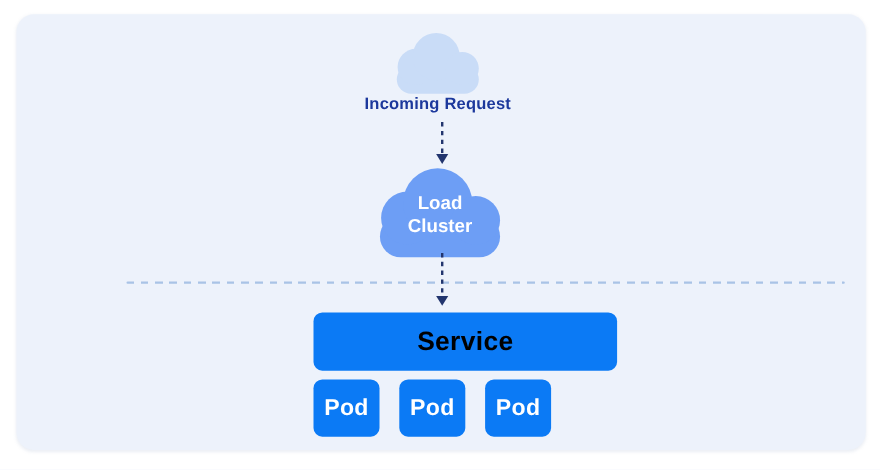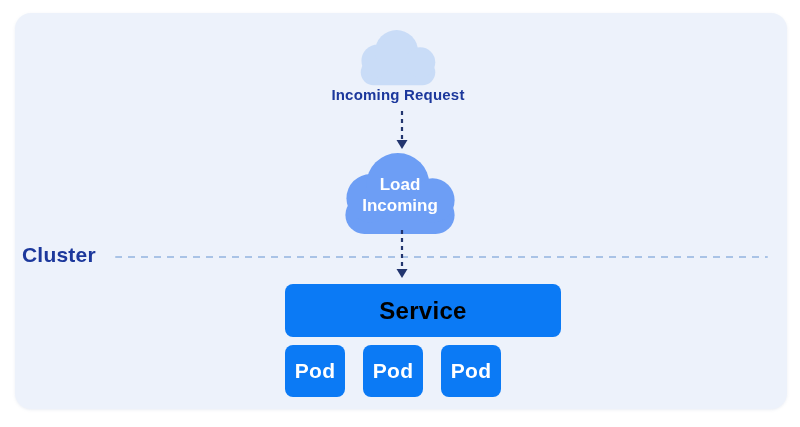--- a/index.html
+++ b/index.html
@@ -111,24 +111,23 @@
   <svg class="abs cloud-svg" style="left:337px;top:150px;" width="126" height="88" viewBox="0 0 120 80">
     <g fill="var(--cloud-medium)">
       <rect x="8" y="42" width="104" height="36" rx="18"></rect>
       <circle cx="32" cy="44" r="23"></circle>
       <circle cx="58" cy="31" r="30"></circle>
       <circle cx="91" cy="46" r="21"></circle>
     </g>
   </svg>
 
   <div class="abs lb-text">
-    <span class="inner">Load Incoming</span>
+    <span class="inner">Load Cluster</span>
   </div>
 
-  <div class="abs cluster-label">Cluster</div>
   <div class="abs cluster-line"></div>
 
   <svg class="abs" style="left:394px;top:229px;" width="16" height="50" viewBox="0 0 16 50">
     <line x1="8" y1="1" x2="8" y2="40" stroke="var(--arrow-navy)" stroke-width="2.2" stroke-dasharray="4 4"></line>
     <polygon points="2.5,40 13.5,40 8,49" fill="var(--arrow-navy)"></polygon>
   </svg>
 
   <div class="abs service-box">
     <span>Service</span>
   </div>

